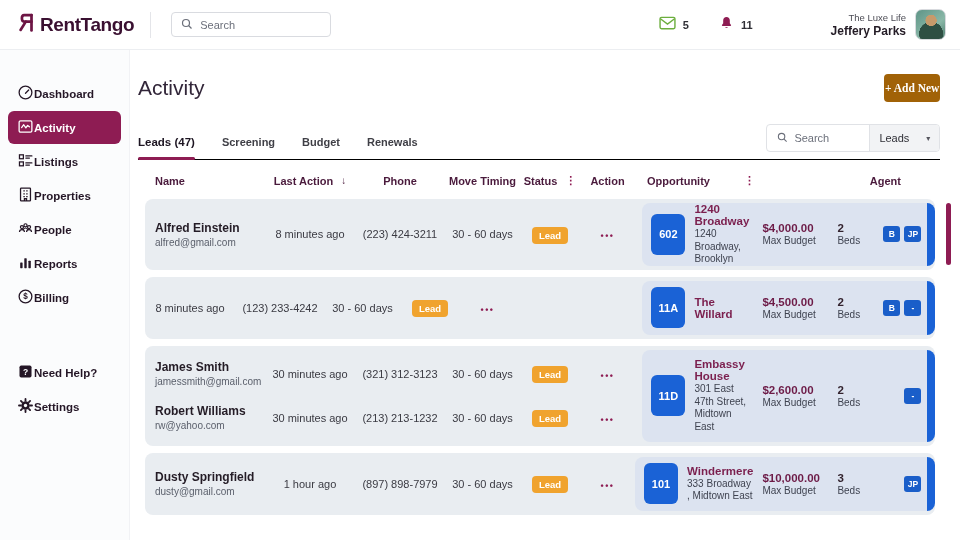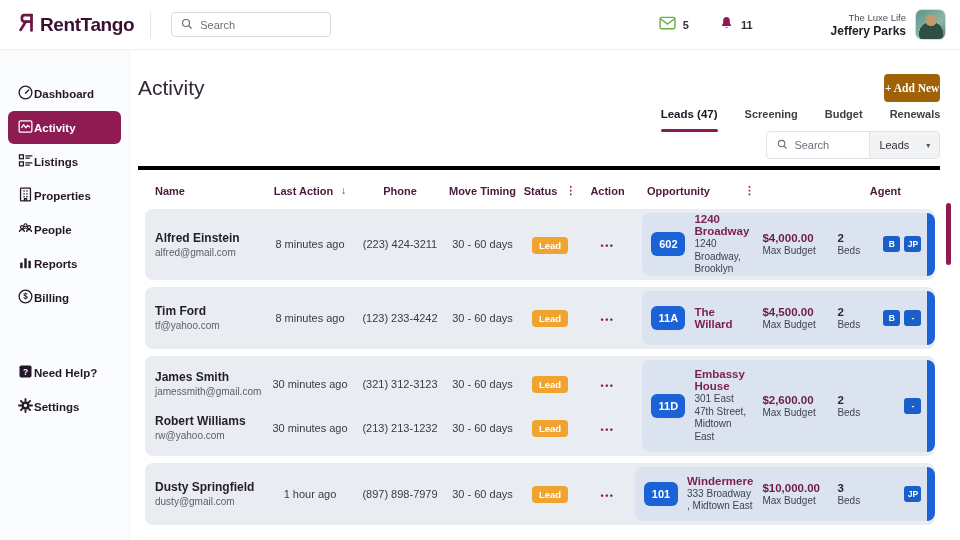--- a/index.html
+++ b/index.html
@@ -41,21 +41,21 @@
   .side-item svg { flex-shrink:0; }
   .side-item.active { background:#8e1c53; color:#fff; }
   .side-footer { margin-top:42px; }
 
   .main { flex:1; padding:0 20px 0 8px; position:relative; }
   .main-head { display:flex; align-items:center; justify-content:space-between; margin-top:24px; }
   .page-title { font-size:21px; color:#322639; font-weight:500; }
   .add-btn { background:#a16207; color:#fff; font-size:11.5px; font-weight:bold; border:0;
     border-radius:4px; padding:8px 1px; cursor:pointer; font-family:Liberation Serif, serif; }
 
-  .tabs-row { display:flex; align-items:flex-end; margin-top:6px; border-bottom:4px solid #000000;flex-direction:column; }
+  .tabs-row { display:flex; align-items:flex-end; margin-top:22px; border-bottom:1px solid #000000; }
   .tabs { display:flex; gap:27px; flex:1; }
   .tab { font-size:11px; font-weight:bold; color:#3f3f46; padding-bottom:11px;
     position:relative; cursor:pointer; }
   .tab.active { color:#1d1522; font-size:11.5px; }
   .tab.active::after { content:''; position:absolute; left:0; bottom:-1px; height:3px;
     width:100%; background:#8e1c53; border-radius:2px; }
   .filter { display:flex; align-items:stretch; border:1px solid #e0e2e6; border-radius:4px;
     height:28px; margin-bottom:7px; background:#fff; overflow:hidden; }
   .filter-search { display:flex; align-items:center; gap:6px; padding:0 10px; width:102px; }
   .filter-search input { border:0; outline:0; width:70px; font-size:11px; color:#444;
@@ -91,21 +91,21 @@
   .lead-name { font-size:12px; font-weight:bold; color:#241c26; }
   .lead-email { font-size:10px; color:#5a5f6b; margin-top:2px; }
   .cell-val { font-size:11px; color:#3a3a42; }
   .badge-lead { background:#f0a32e; color:#fff; font-size:9.5px; font-weight:bold;
     padding:3px 7px; border-radius:4px; display:inline-block; }
   .dots { color:#8e1c53; font-size:9px; letter-spacing:1.5px; font-weight:bold; }
 
   .opp-card { flex:0 0 293px; background:#dce3f0; border-radius:8px;
     border-right:8px solid #1a62d6; display:flex; align-items:center; gap:9px;
     padding:0 4px 0 9px; margin:4px 0; }
-  .unit-badge { width:34px; height:24px; background:#1a62d6; color:#fff; border-radius:6px;
+  .unit-badge { width:34px; height:41px; background:#1a62d6; color:#fff; border-radius:6px;
     display:flex; align-items:center; justify-content:center; font-size:11px;
     font-weight:bold; flex-shrink:0; }
   .opp-info { flex:1; min-width:0; }
   .opp-name { font-size:11.5px; font-weight:bold; color:#7b1f4e; }
   .opp-addr { font-size:10px; color:#3f4350; line-height:1.25; margin-top:1px; }
   .opp-col-b { flex:0 0 66px; }
   .opp-col-s { flex:0 0 33px; }
   .opp-val { font-size:11.5px; font-weight:bold; color:#6d1b47; }
   .opp-val.dark { color:#33232e; }
   .opp-lbl { font-size:10px; color:#3f4350; margin-top:1px; }
@@ -349,24 +349,20 @@
               </div>
               <div class="opp-agents">
                 <span class="agent-badge">B</span>
                 <span class="agent-badge">JP</span>
               </div>
             </div>
           </div>
           <div class="row">
             <div class="leads-col">
               <div class="lead-line">
-                <div class="c-name">
-                  <div class="lead-name">Tim Ford</div>
-                  <div class="lead-email">tf@yahoo.com</div>
-                </div>
                 <div class="c-la cell-val">8 minutes ago</div>
                 <div class="c-ph cell-val">(123) 233-4242</div>
                 <div class="c-mv cell-val">30 - 60 days</div>
                 <div class="c-st"><span class="badge-lead">Lead</span></div>
                 <div class="c-ac"><span class="dots">•••</span></div>
               </div>
             </div>
             <div class="opp-card">
               <div class="unit-badge">11A</div>
               <div class="opp-info">

